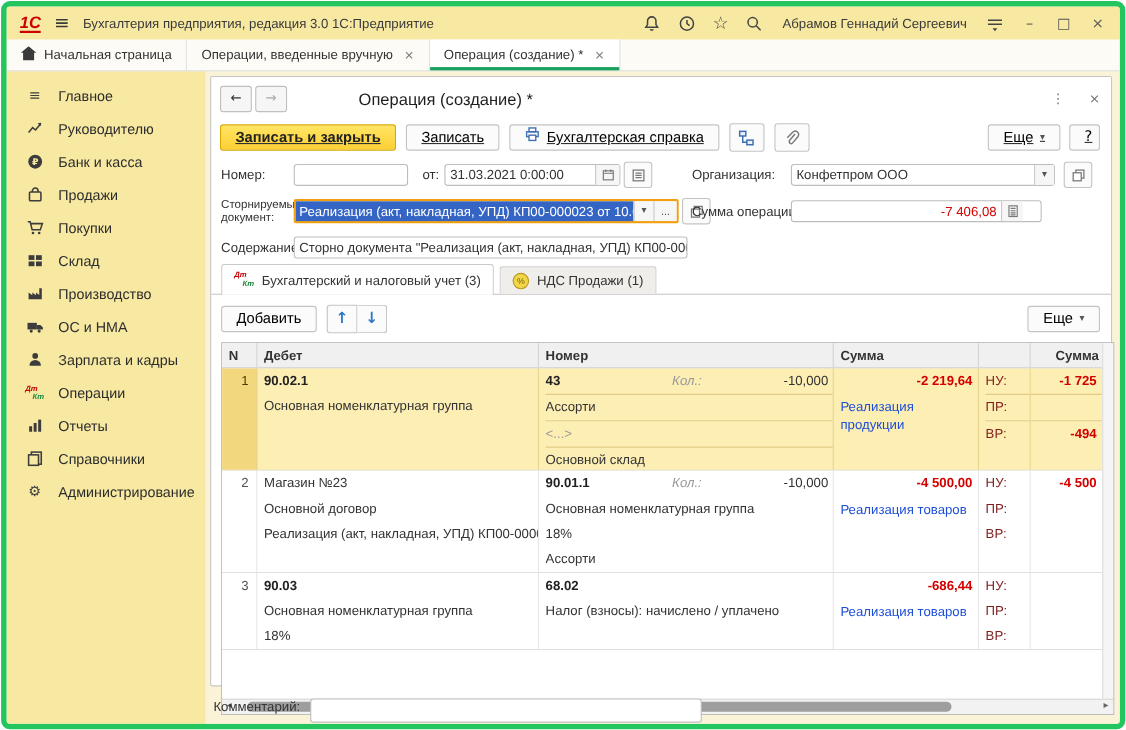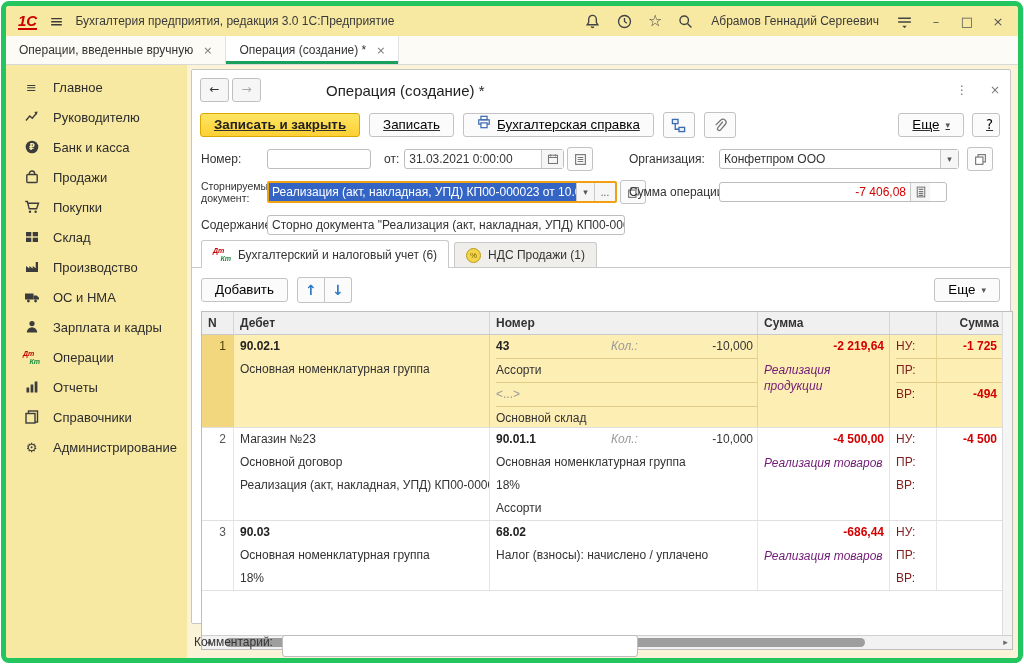--- a/index.html
+++ b/index.html
@@ -92,21 +92,21 @@
   .c.tax{width:47px;padding-left:6px;}
   .c.sumdt{width:65px;border-right:none;}
   .ln{height:23px;line-height:23px;white-space:nowrap;overflow:hidden;}
   .acct{font-weight:bold;color:#222;}
   .l1{display:flex;align-items:center;padding-right:4px;}
   .l1 .acct{flex:1;}
   .qlbl{width:52px;color:#9a9a9a;font-style:italic;}
   .qval{width:90px;text-align:right;color:#333;}
   .gray{color:#999;}
   .amt{font-weight:bold;color:#d40000;text-align:right;padding-right:5px;}
-  .note{font-style:italic;color:#701a75;line-height:16px;padding:4px 4px 0 6px;white-space:normal;}
+  .note{color:#1d4ed8;line-height:16px;padding:4px 4px 0 6px;white-space:normal;}
   .tl{color:#7f1d1d;}
   .sel{background:#fdeeb4;}
   .sel .c.n{background:#f2d77e;color:#4d3d00;}
   .sel .c{border-right-color:#e7d48e;}
   .sel .credit .ln + .ln,
   .sel .tax .ln + .ln,
   .sel .sumdt .ln + .ln{border-top:1px solid rgba(165,125,35,.30);}
   .tfill{height:44px;background:#fff;}
   .hscroll{height:13px;background:#f2f2f2;border-top:1px solid #cfcfcf;display:flex;align-items:center;}
   .harrow{width:13px;text-align:center;color:#666;font-size:9px;line-height:13px;}
@@ -147,20 +147,26 @@
             <path d="M2 5h12M2 8.5h12"></path>
             <path d="M6 12h4l-2 2.4z" fill="#444" stroke="none"></path>
           </svg></span>
       <span class="glyph winctl">–</span>
       <span class="glyph winctl">□</span>
       <span class="glyph winctl">×</span>
     </div>
   </div>
 
   <div class="tabbar">
+    <div class="ntab">
+      <span class="homeic"><svg viewBox="0 0 14 13">
+            <path d="M7 0 0 6h2v7h10V6h2z"></path>
+          </svg></span>
+      <span>Начальная страница</span>
+    </div>
     <div class="ntab">
       <span>Операции, введенные вручную</span>
       <span class="glyph tclose">×</span>
     </div>
     <div class="ntab active">
       <span>Операция (создание) *</span>
       <span class="glyph tclose">×</span>
     </div>
   </div>
 
@@ -391,21 +397,21 @@
               <span>Сторно документа "Реализация (акт, накладная, УПД) КП00-000023 о</span>
             </div>
         </div>
 
         <div class="dtabs">
           <div class="dtab active">
             <span class="dtkt">
                 <i class="dt">Дт</i>
                 <i class="kt">Кт</i>
               </span>
-            <span>Бухгалтерский и налоговый учет (6)</span>
+            <span>Бухгалтерский и налоговый учет (3)</span>
           </div>
           <div class="dtab">
             <span class="ndsic">%</span>
             <span>НДС Продажи (1)</span>
           </div>
         </div>
 
         <div class="ttool">
           <button class="btn">Добавить</button>
           <span class="updown">

